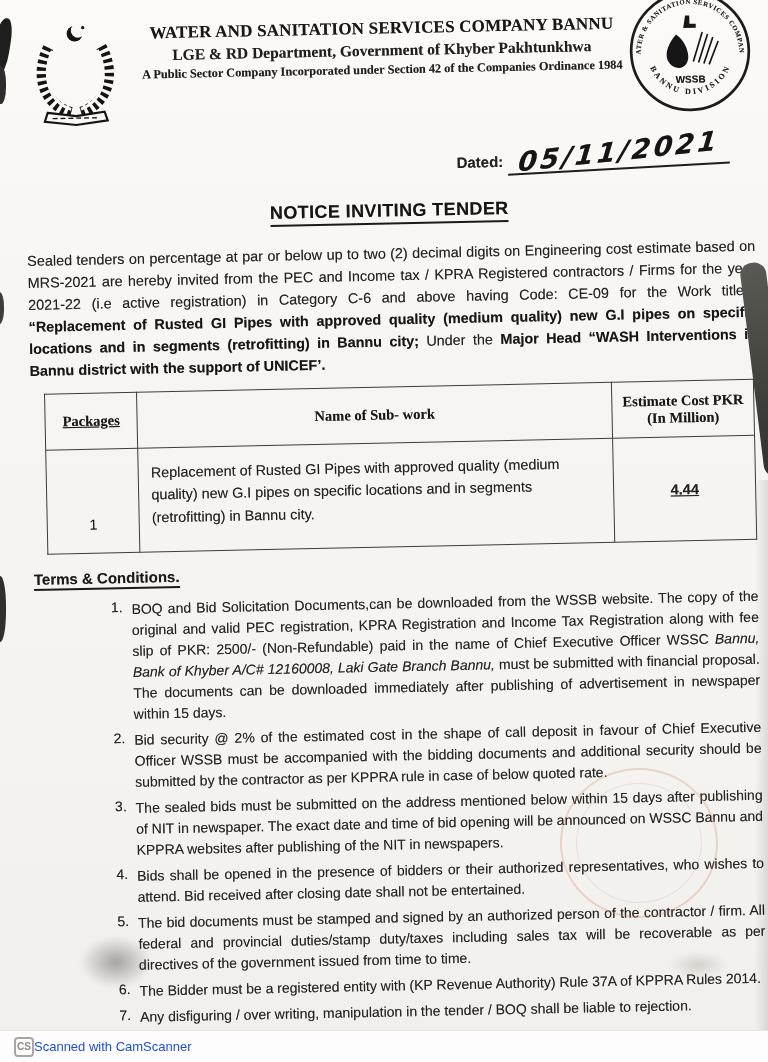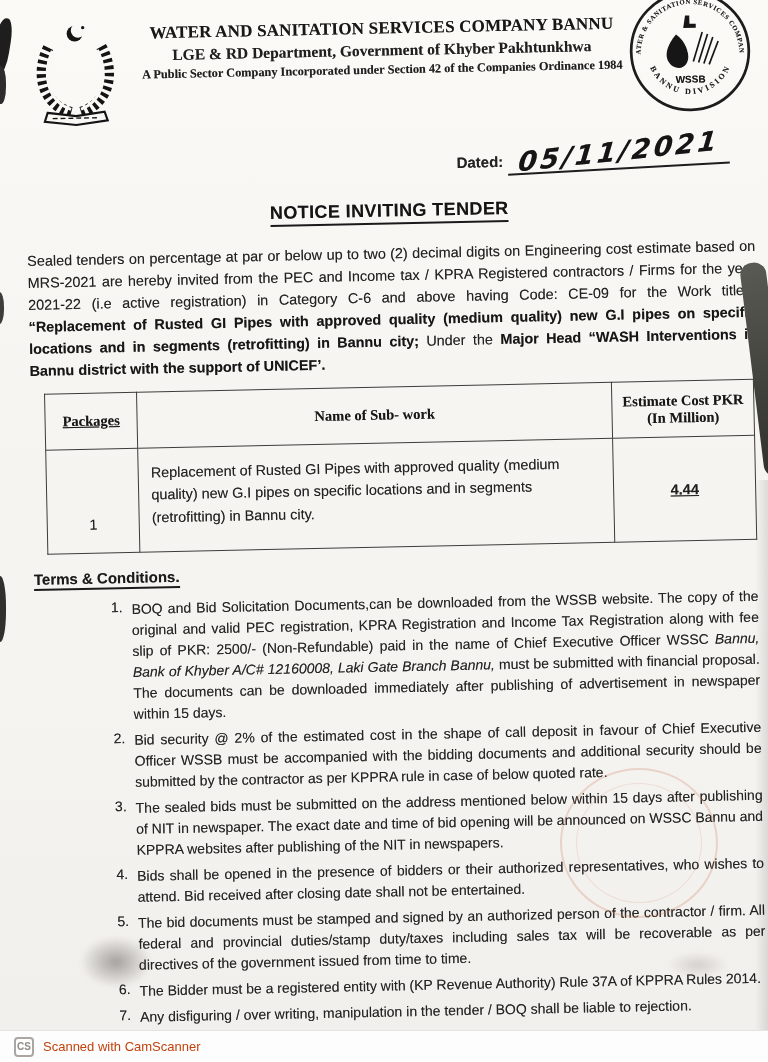--- a/index.html
+++ b/index.html
@@ -85,28 +85,28 @@
     border:2px solid rgba(205,130,100,0.28); border-radius:50%;
   }
   .faint-stamp::after {
     content:""; position:absolute; left:14px; top:13px; right:14px; bottom:13px;
     border:1px solid rgba(205,130,100,0.18); border-radius:50%;
   }
   
   .scan-bar {
     position:absolute; left:0; right:0; bottom:0; height:32px; z-index:6;
     background:#fdfdfd; border-top:1px solid #e6e3e0;
-    display:flex; align-items:center; gap:9px; padding-left:14px;
+    display:flex; align-items:center; gap:0; padding-left:14px;
   }
   .cs-badge {
     width:20px; height:20px; border:2px solid #aaa6a3; border-radius:4px;
     color:#8f8b88; font-size:10px; font-weight:700;
     display:flex; align-items:center; justify-content:center; background:#fff;
   }
-  .scan-text { color:#c2410c; font-size:13px; }
+  .scan-text { color:#1d4ed8; font-size:13px; }
 </style>
 </head>
 <body>
 
 <div class="page">
 
   <div class="faint-stamp"></div>
 
   <div class="doc">
 

